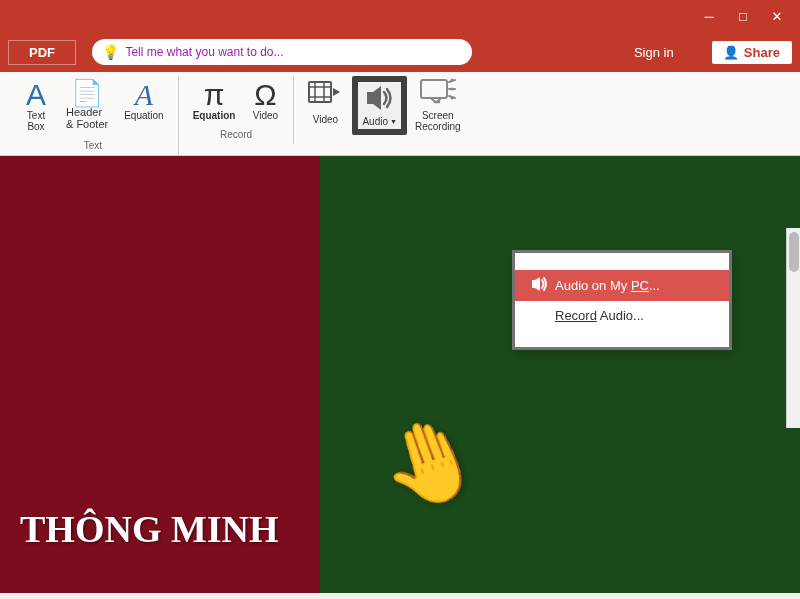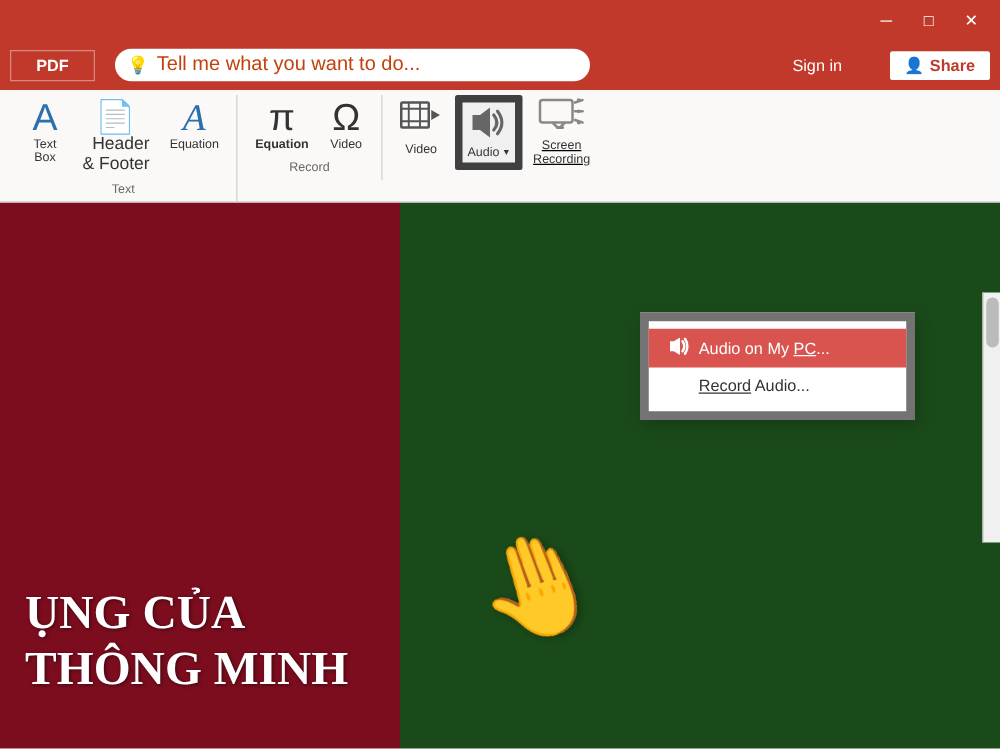--- a/index.html
+++ b/index.html
@@ -27,21 +27,21 @@
     }
     .menu-pdf {
       color: white; font-size: 13px; font-weight: 600; padding: 4px 20px;
       border: 1px solid rgba(255,255,255,0.4); cursor: pointer;
     }
     .search-bar {
       flex: 1; max-width: 380px; height: 26px; background: white;
       border-radius: 13px; display: flex; align-items: center; padding: 0 10px; gap: 6px;
     }
     .search-icon { color: #b5a000; font-size: 14px; }
-    .search-text { font-size: 16px; color: #c2410c; }
+    .search-text { font-size: 12px; color: #a21caf; }
     .menu-right { margin-left: auto; display: flex; align-items: center; gap: 28px; }
     .sign-in-btn {
       color: white; font-size: 13px; padding: 4px 10px; cursor: pointer;
     }
     .share-btn {
       background: white; color: #c0392b; font-size: 13px; font-weight: 600;
       padding: 4px 12px; border-radius: 2px; cursor: pointer; display: flex; align-items: center; gap: 4px;
     }
 
     
@@ -64,28 +64,28 @@
     
     .audio-btn-wrap {
       display: flex; flex-direction: column; align-items: center; cursor: pointer;
       border: 6px solid #404040; border-radius: 2px; padding: 2px 4px; background: #f0f0f0;
       position: relative;
     }
 
     
     .screen-rec-item {
       display: flex; flex-direction: column; align-items: center; cursor: pointer;
-      padding: 2px 4px; border-radius: 2px; text-decoration: underline;
+      padding: 2px 4px; border-radius: 2px;
     }
 
     
     .dropdown-menu {
       position: absolute; top: 178px; left: 512px;
-      background: white; border: 7px solid #737373; box-shadow: 2px 4px 12px rgba(0,0,0,0.2);
-      z-index: 100; min-width: 220px; padding: 6px 0;
+      background: white; border: 3px solid #737373; box-shadow: 2px 4px 12px rgba(0,0,0,0.2);
+      z-index: 100; min-width: 220px; padding: 17px 0;
     }
     .dropdown-item {
       display: flex; align-items: center; gap: 8px;
       padding: 7px 16px; font-size: 13px; color: #333; cursor: pointer;
       background: #d9534f;
       color: white;
     }
     .dropdown-item-normal {
       display: flex; align-items: center; gap: 8px;
       padding: 7px 16px; font-size: 13px; color: #333; cursor: pointer;
@@ -165,21 +165,21 @@
     <div class="ribbon-group">
       <div class="ribbon-items">
 
         <div class="ribbon-item">
           <div style="font-size:30px; line-height:1; color:#2b6fad;">A</div>
           <div style="font-size:10px; text-align:center; color:#333;">Text<br>Box</div>
         </div>
 
         <div class="ribbon-item">
           <div style="font-size:26px; line-height:1; color:#d4811a;">📄</div>
-          <div style="font-size:14px; text-align:right; color:#333;">Header<br>&amp; Footer</div>
+          <div style="font-size:11px; text-align:left; color:#333;">Header<br>&amp; Footer</div>
         </div>
 
         <div class="ribbon-item">
           <div style="font-size:30px; font-style:italic; font-family:'Times New Roman',serif; color:#2b6fad; line-height:1;">A</div>
           <div style="font-size:10px; text-align:center; color:#333;">Equation</div>
         </div>
 
       </div>
       <div class="ribbon-label">Text</div>
     </div>
@@ -274,21 +274,20 @@
     </div>
   </div>
 </div>
 
 <div class="content-area">
   <div class="slide-panel">
 
     <div class="hand-cursor">🤚</div>
 
     <div class="slide-text">
-      <div>ỤNG CỦA</div>
       <div>THÔNG MINH</div>
     </div>
   </div>
 
   <div class="scrollbar">
     <div class="scrollbar-thumb"></div>
   </div>
 </div>
 
 </body></html>

